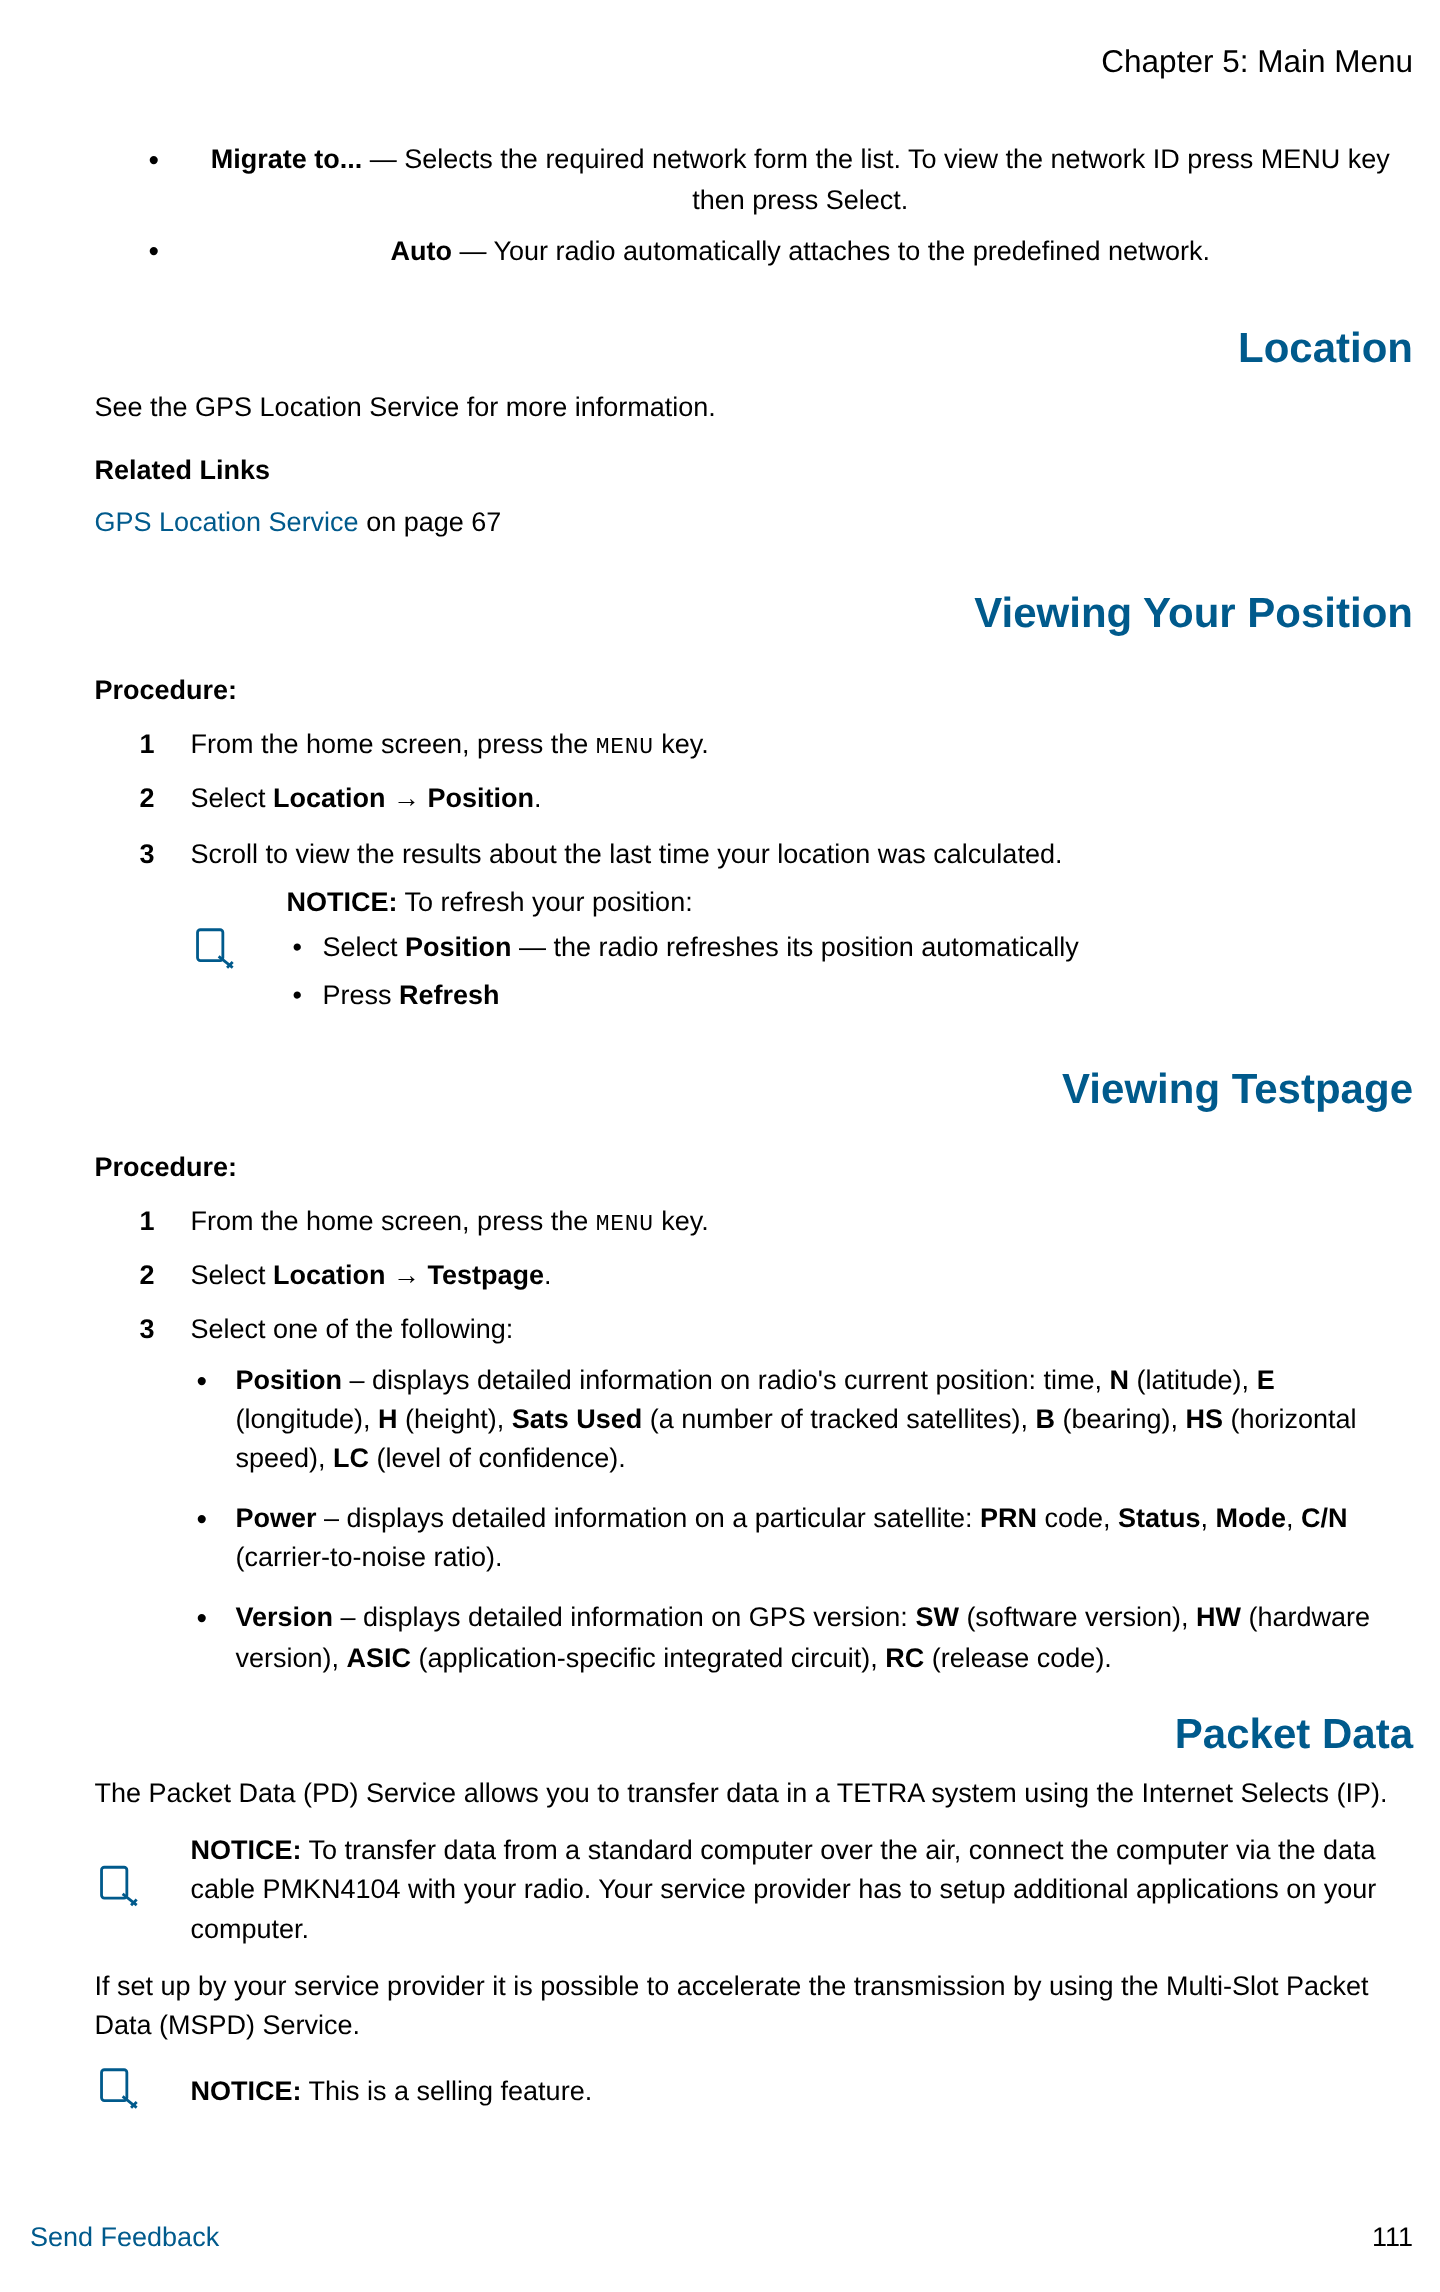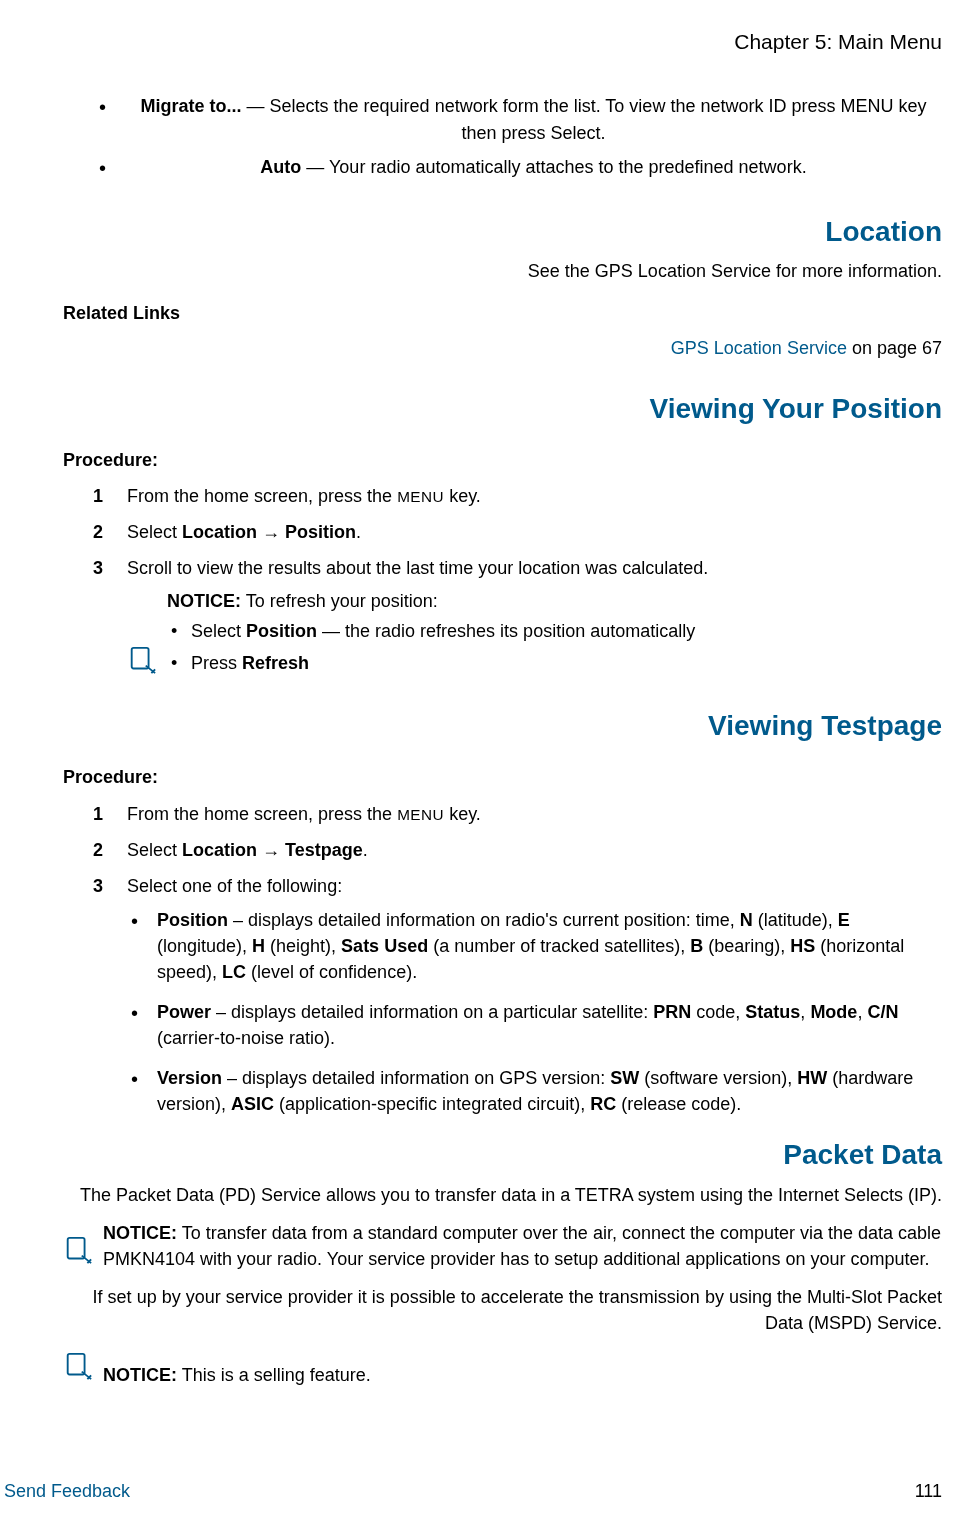--- a/index.html
+++ b/index.html
@@ -49,26 +49,26 @@
     }
     .h2-blue {
       color: #005a8c;
       font-size: 28px;
       font-weight: bold;
       margin: 18px 0 6px 0;
       text-align: right;
     }
     .body-text {
       margin: 0 0 12px 0;
-      text-align: right;
     }
     .bold { font-weight: bold; }
     .small-caps {
       font-size: 0.85em;
       letter-spacing: 0.5px;
+      font-family: Liberation Mono, monospace;
     }
     .related-links-label {
       font-weight: bold;
       margin-top: 16px;
       margin-bottom: 8px;
     }
     .link-blue {
       color: #005a8c;
       text-decoration: none;
     }
@@ -88,22 +88,23 @@
       margin-bottom: 10px;
     }
     .numbered-list > li > .num {
       position: absolute;
       left: 0;
       top: 0;
       font-weight: bold;
     }
     .notice-block {
       display: flex;
-      align-items: flex-end;
+      align-items: center;
       margin: 6px 0 6px 0;
+      gap: 24px;
     }
     .notice-icon {
       flex: 0 0 auto;
       margin-right: 10px;
       margin-top: 2px;
     }
     .notice-icon svg {
       width: 30px;
       height: 30px;
     }
@@ -127,21 +128,21 @@
       top: 0;
     }
     .footer {
       position: absolute;
       left: 0;
       right: 18px;
       bottom: 24px;
       display: flex;
       justify-content: space-between;
       align-items: baseline;
-      padding-left: 4px;
+      padding-left: 20px;
     }
     .footer a {
       color: #005a8c;
       text-decoration: none;
       font-size: 18px;
     }
     .footer .page-num {
       font-size: 18px;
     }
     .notice-block.nested {

